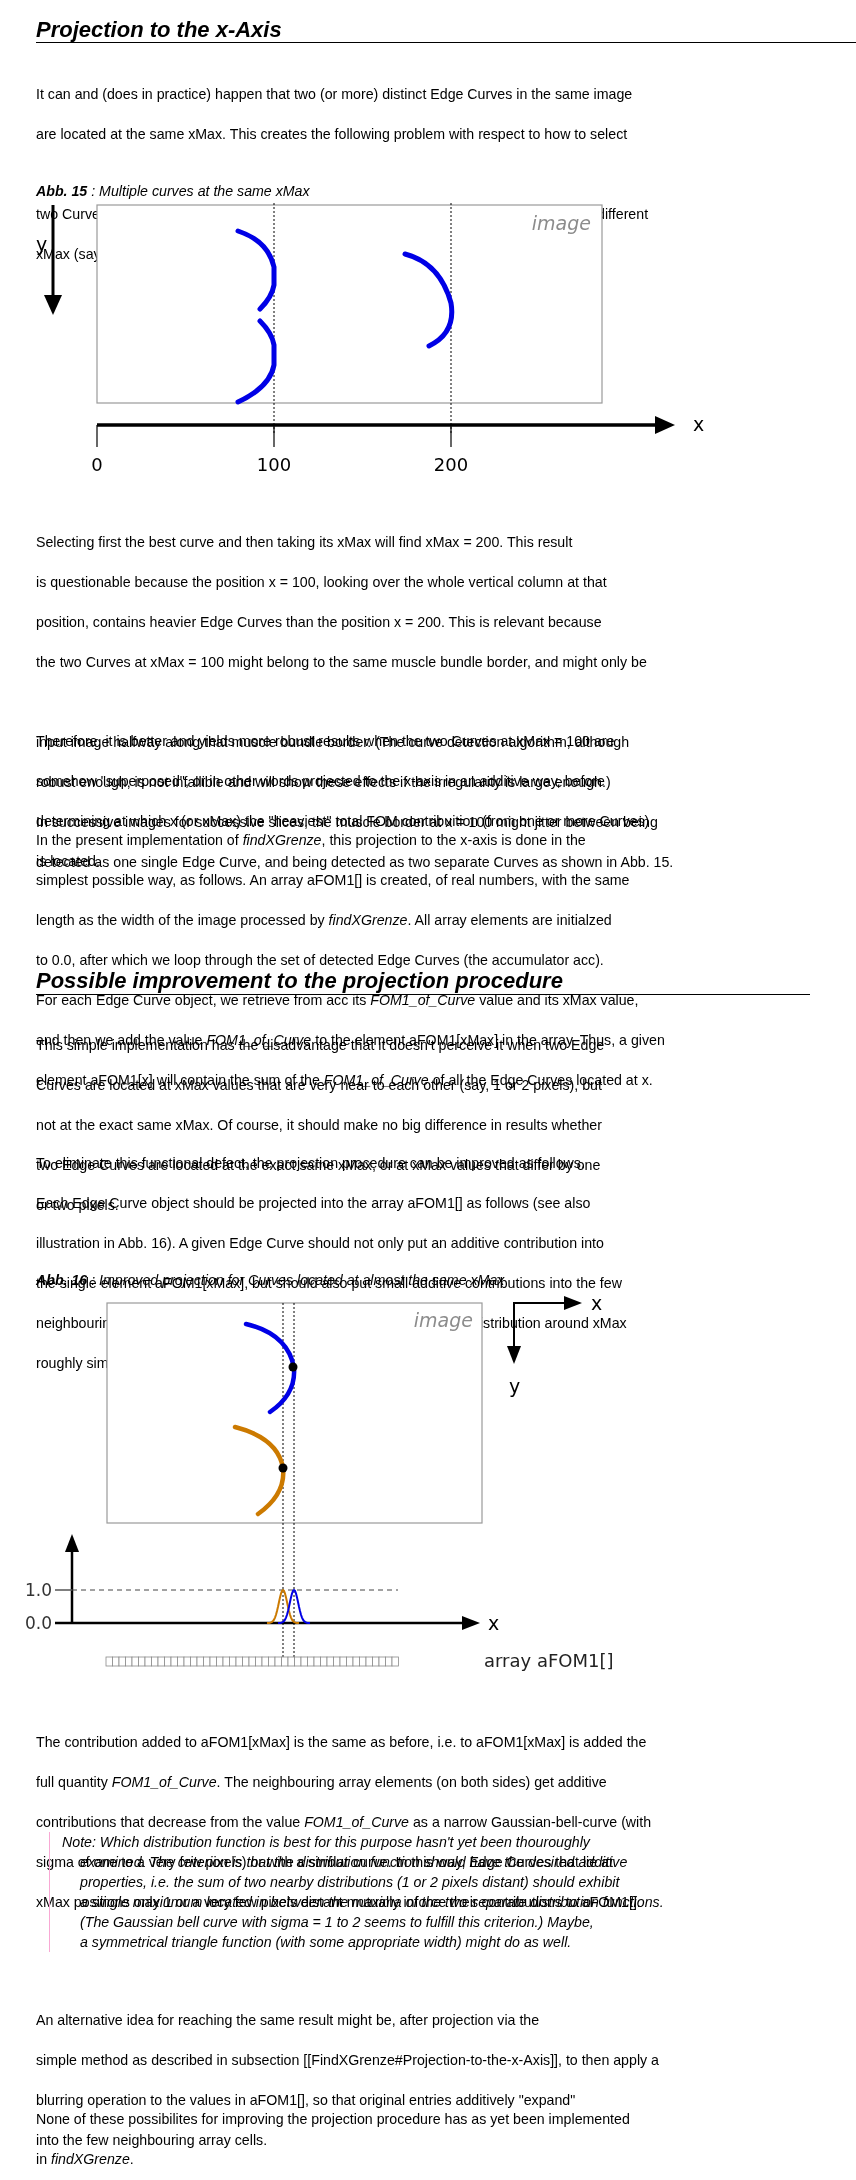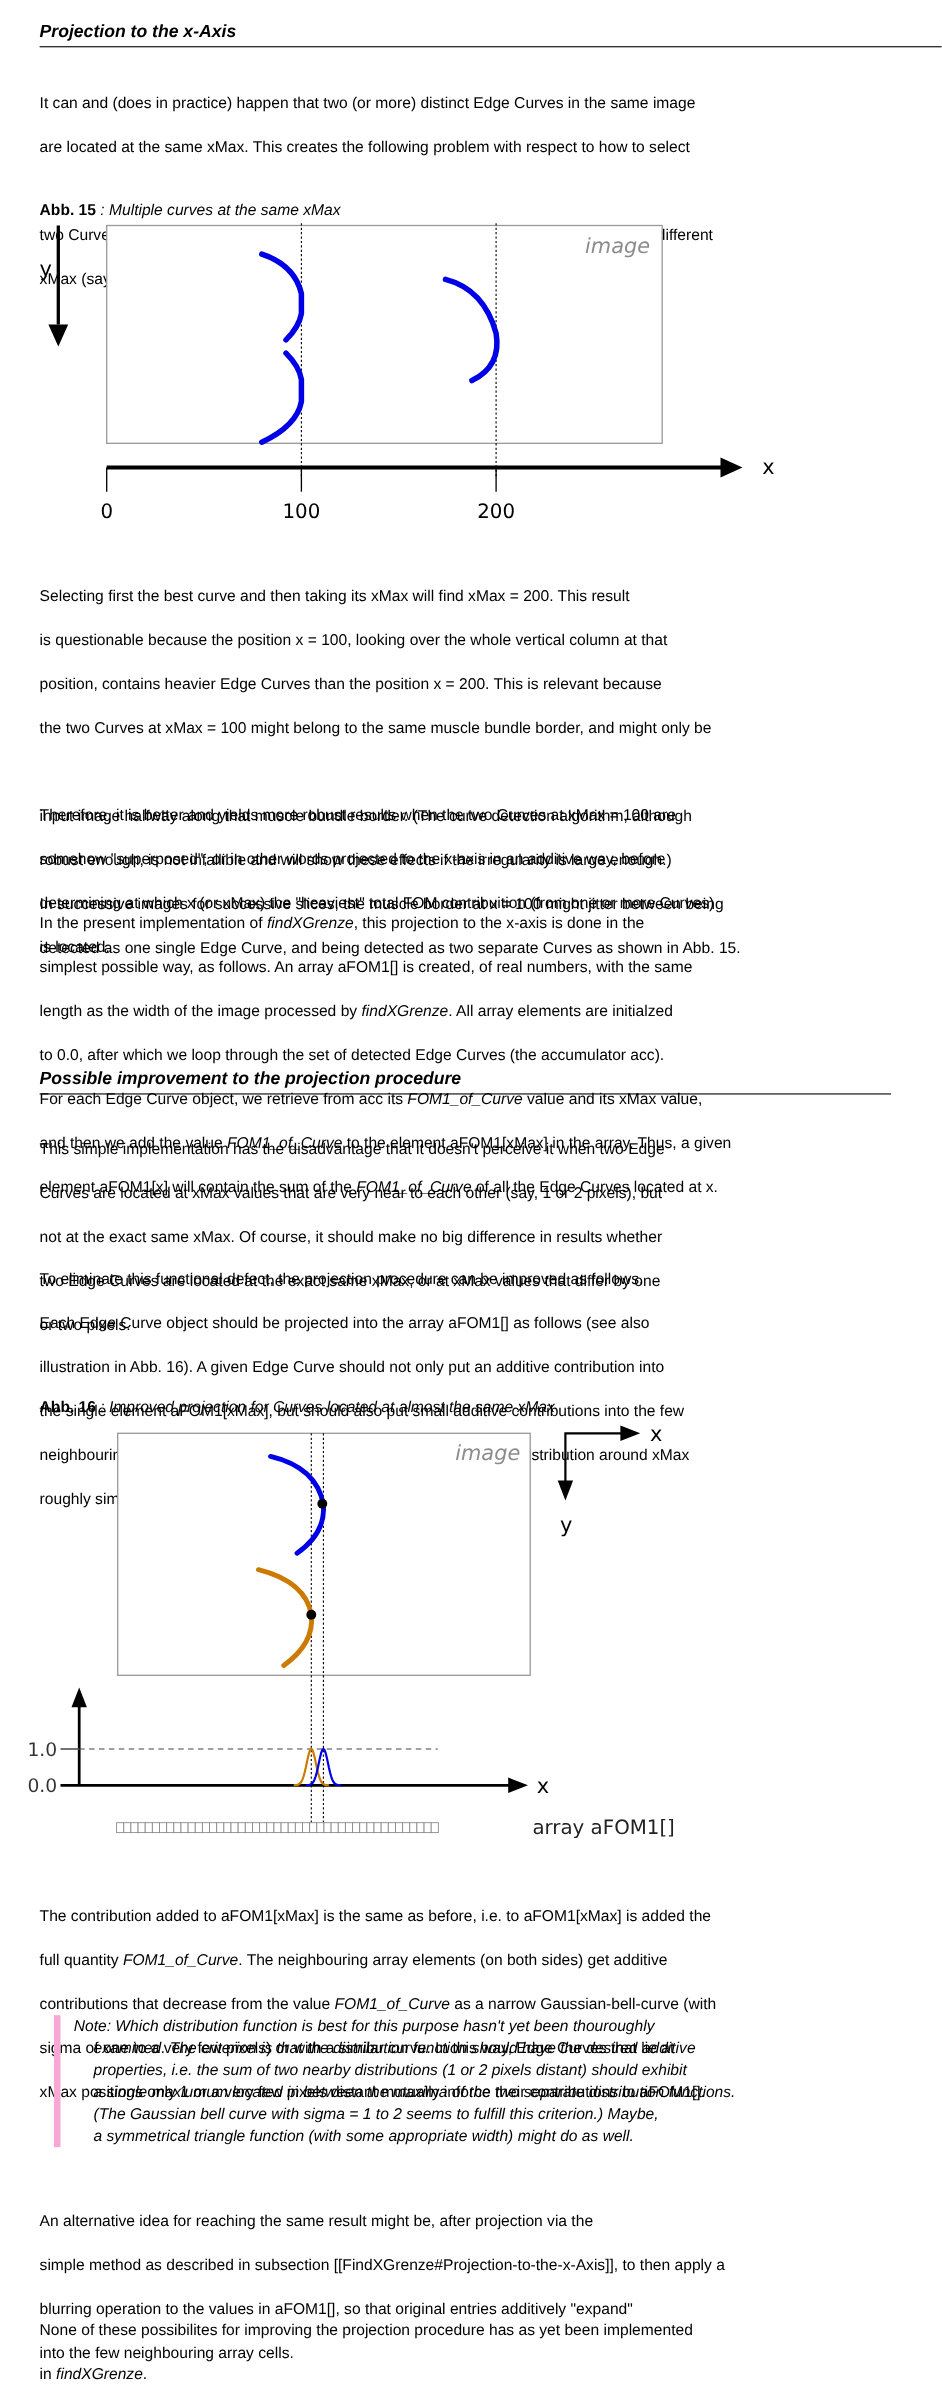--- a/index.html
+++ b/index.html
@@ -1,27 +1,27 @@
 <!DOCTYPE html>
 <html><head>
 <meta charset="utf-8">
 <style>
   html, body { margin: 0; padding: 0; background: #ffffff; }
   body { width: 856px; height: 2180px; position: relative; overflow: hidden;
          font-family: "Liberation Sans", sans-serif; color: #000; }
-  .h2 { position: absolute; left: 36px; font-size: 16px; font-weight: bold; font-style: italic;
+  .h2 { position: absolute; left: 36px; font-size: 22px; font-weight: bold; font-style: italic;
         margin: 0; line-height: 22px; }
   .rule { position: absolute; left: 36px; height: 0; border-top: 1px solid #000; }
   .para { position: absolute; left: 36px; width: 780px; font-size: 14.2px; line-height: 20px;
           margin: 0; white-space: pre-line; }
   .para i { font-style: italic; }
   .cap { position: absolute; left: 36px; font-size: 14.2px; line-height: 20px; margin: 0; }
-  .cap b { }
+  .cap b { font-style: italic; }
   .cap i { font-style: italic; }
-  .note { position: absolute; left: 49px; top: 1832px; width: 760px; border-left: 6px solid #f9a8d4;
+  .note { position: absolute; left: 49px; top: 1832px; width: 760px; border-left: 1px solid #f9a8d4;
           padding-left: 12px; font-size: 14.2px; line-height: 20px; font-style: italic; }
   .note .line { display: block; }
   .note .indent { padding-left: 18px; }
   svg { position: absolute; left: 0; }
   .svgtxt { font-family: "DejaVu Sans", sans-serif; }
 </style>
 </head>
 <body>
 
 <h2 class="h2" style="top:19px;">Projection to the x-Axis</h2>

